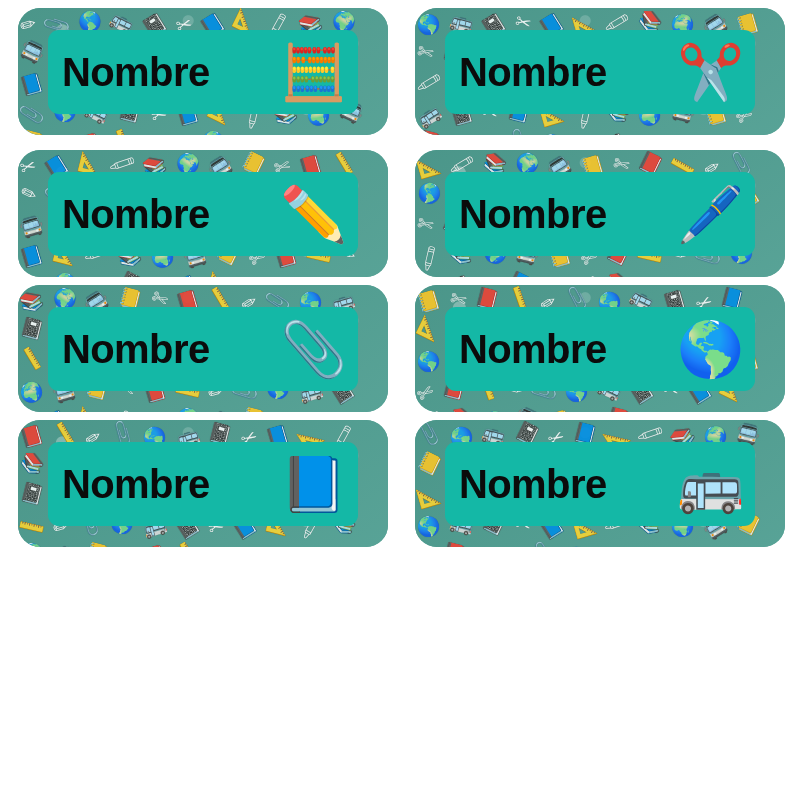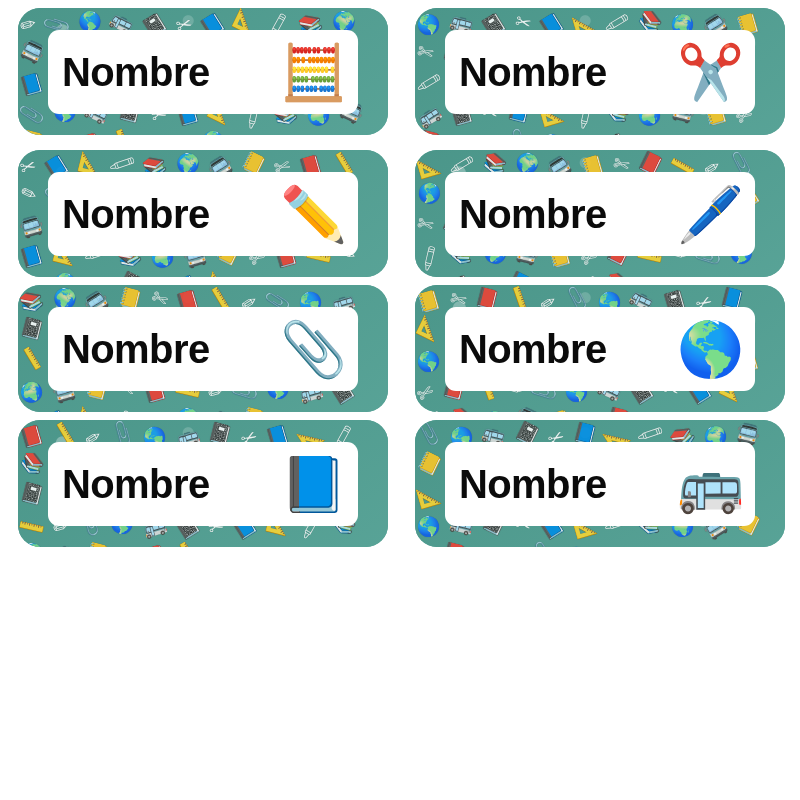--- a/index.html
+++ b/index.html
@@ -52,21 +52,21 @@
   }
   .glyph-layer span{display:inline-block;transform:rotate(-16deg);}
   .glyph-layer span:nth-child(2n){transform:rotate(14deg);}
   .glyph-layer span:nth-child(3n){transform:rotate(-32deg);}
   .glyph-layer span:nth-child(5n){transform:rotate(26deg);}
 
   .name-plate{
     position:absolute;
     left:30px;top:22px;
     width:310px;height:84px;
-    background:#ffffff;
+    background:#14b8a6;
     border-radius:11px;
     display:flex;
     align-items:center;
     box-sizing:border-box;
     padding:0 6px 0 14px;
   }
   .name-text{
     font-family:"Liberation Sans",sans-serif;
     font-weight:bold;
     font-size:40px;

